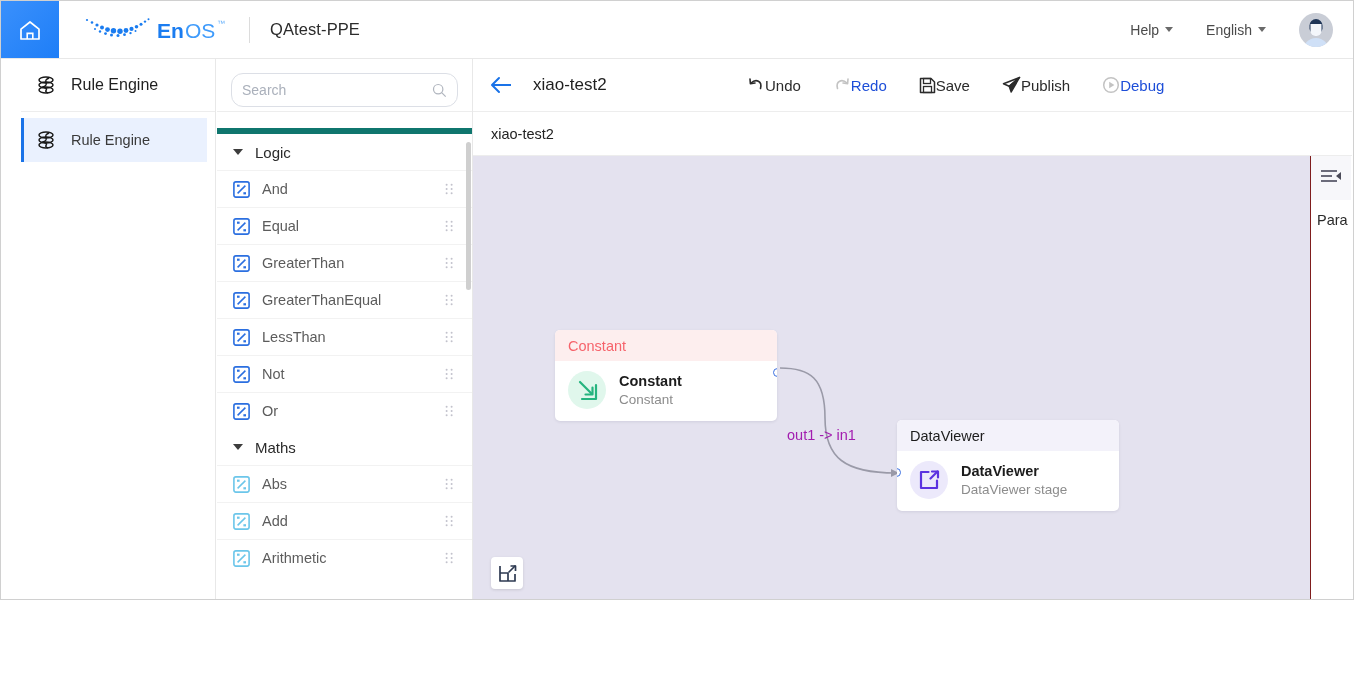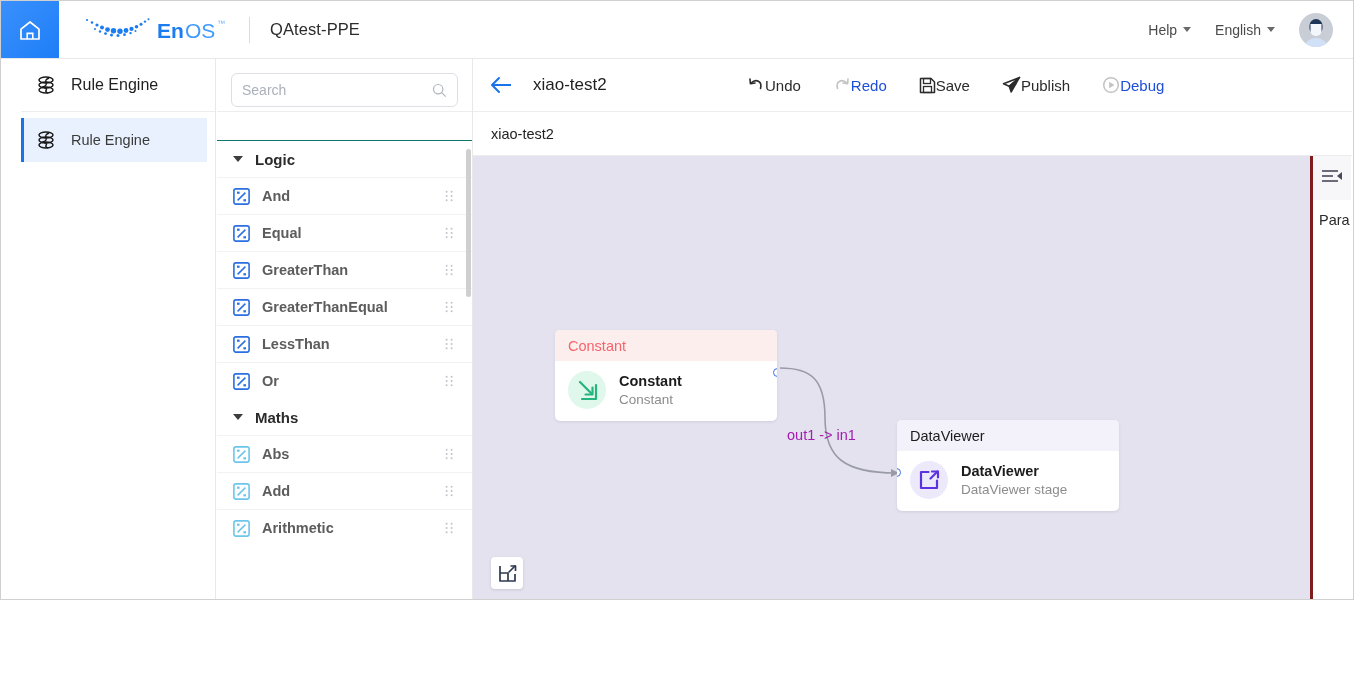--- a/index.html
+++ b/index.html
@@ -40,21 +40,21 @@
   .logo-svg { display:block; }
   .logo-divider {
     width: 1px; height: 26px; background: #dcdcdc;
     margin: 0 20px;
   }
   .tenant-name {
     font-size: 16.5px; color: #2b2b2b; letter-spacing: .1px;
   }
   .topbar-right {
     margin-left: auto; display: flex; align-items: center;
-    padding-right: 20px; gap: 0px;
+    padding-right: 20px; gap: 9px;
   }
   .top-menu {
     font-size: 14px; color: #4a4a4a;
     display: flex; align-items: center; gap: 6px;
     padding: 6px 12px; cursor: pointer; white-space: nowrap;
   }
   .caret-down {
     width:0;height:0;border-left:4px solid transparent;border-right:4px solid transparent;
     border-top:5px solid #6a6a6a; display:inline-block;
   }
@@ -114,36 +114,35 @@
   .palette {
     position: absolute; left: 216px; top: 58px;
     width: 256px; height: 619px;
     background: #ffffff;
     border-right: 1px solid #e8e8e8;
     display: flex; flex-direction: column;
   }
   .palette-head { height: 53px; border-bottom: 1px solid #ededed; }
   .search-wrap { padding: 14px 14px 0 14px; }
   .search-box {
-    height: 34px; border: 1px solid #dcdfe6; border-radius: 6px;
+    height: 34px; border: 1px solid #dcdfe6; border-radius: 12px;
     display: flex; align-items: center; padding: 9px 10px;
   }
   .search-box input {
     border: none; outline: none; flex: 1;
     font-size: 14px; color: #303030;
     font-family: "Liberation Sans", sans-serif;
     background: transparent;
   }
   .search-box input::placeholder { color: #aab0bb; }
   .mag { width: 15px; height: 15px; flex: none; }
   .palette-list {
     flex: 1; overflow: hidden; position: relative;
-    margin-top: 28px;
-    border-top: 1px solid #0f766e;
-    font-weight: bold;
+    margin-top: 16px;
+    border-top: 6px solid #0f766e;
   }
   .pscroll-track {
     position: absolute; right: 0; top: 0; width: 7px; bottom: 0;
     background: transparent;
   }
   .pscroll-thumb {
     position: absolute; right: 1px; top: 8px; width: 5px; height: 148px;
     background: #cfcfcf; border-radius: 3px;
   }
   .group-head {
@@ -248,21 +247,21 @@
     background: #ffffff; box-shadow: 0 1px 3px rgba(0,0,0,.12);
     display: flex; align-items: center; justify-content: center;
     cursor: pointer;
   }
 
   
   .rightpanel {
     position: absolute; right: 1px; top: 97px; bottom: 0;
     width: 41px;
     background: #ffffff;
-    border-left: 3px solid #7f1d1d;
+    border-left: 1px solid #7f1d1d;
   }
   .rp-toggle {
     height: 44px; display: flex; align-items: center; justify-content: center;
     background: #f7f7fa; cursor: pointer;
   }
   .rp-label {
     font-size: 14.5px; color: #2b2b2b;
     padding: 12px 0 0 6px; white-space: nowrap; overflow: hidden;
   }
 </style>
@@ -464,20 +463,37 @@
             <circle cx="6.6" cy="10.200000000000001" r="1" fill="#c2c2cc"></circle>
           </svg>
         </div>
         <div class="pal-item">
           <svg class="pal-icon" viewBox="0 0 17 17">
             <rect x="0.9" y="0.9" width="15.2" height="15.2" rx="2" fill="none" stroke="#2b6fe0" stroke-width="1.6"></rect>
             <line x1="4.6" y1="12.4" x2="12.4" y2="4.6" stroke="#2b6fe0" stroke-width="1.5"></line>
             <rect x="4" y="3.6" width="2.6" height="2.2" fill="#2b6fe0"></rect>
             <rect x="10.4" y="11.2" width="2.6" height="2.2" fill="#2b6fe0"></rect>
           </svg>
+          <span class="pname">Not</span>
+          <svg class="drag-dots" viewBox="0 0 9 12">
+            <circle cx="1.6" cy="1.8" r="1" fill="#c2c2cc"></circle>
+            <circle cx="6.6" cy="1.8" r="1" fill="#c2c2cc"></circle>
+            <circle cx="1.6" cy="6" r="1" fill="#c2c2cc"></circle>
+            <circle cx="6.6" cy="6" r="1" fill="#c2c2cc"></circle>
+            <circle cx="1.6" cy="10.200000000000001" r="1" fill="#c2c2cc"></circle>
+            <circle cx="6.6" cy="10.200000000000001" r="1" fill="#c2c2cc"></circle>
+          </svg>
+        </div>
+        <div class="pal-item">
+          <svg class="pal-icon" viewBox="0 0 17 17">
+            <rect x="0.9" y="0.9" width="15.2" height="15.2" rx="2" fill="none" stroke="#2b6fe0" stroke-width="1.6"></rect>
+            <line x1="4.6" y1="12.4" x2="12.4" y2="4.6" stroke="#2b6fe0" stroke-width="1.5"></line>
+            <rect x="4" y="3.6" width="2.6" height="2.2" fill="#2b6fe0"></rect>
+            <rect x="10.4" y="11.2" width="2.6" height="2.2" fill="#2b6fe0"></rect>
+          </svg>
           <span class="pname">Or</span>
           <svg class="drag-dots" viewBox="0 0 9 12">
             <circle cx="1.6" cy="1.8" r="1" fill="#c2c2cc"></circle>
             <circle cx="6.6" cy="1.8" r="1" fill="#c2c2cc"></circle>
             <circle cx="1.6" cy="6" r="1" fill="#c2c2cc"></circle>
             <circle cx="6.6" cy="6" r="1" fill="#c2c2cc"></circle>
             <circle cx="1.6" cy="10.200000000000001" r="1" fill="#c2c2cc"></circle>
             <circle cx="6.6" cy="10.200000000000001" r="1" fill="#c2c2cc"></circle>
           </svg>
         </div>

